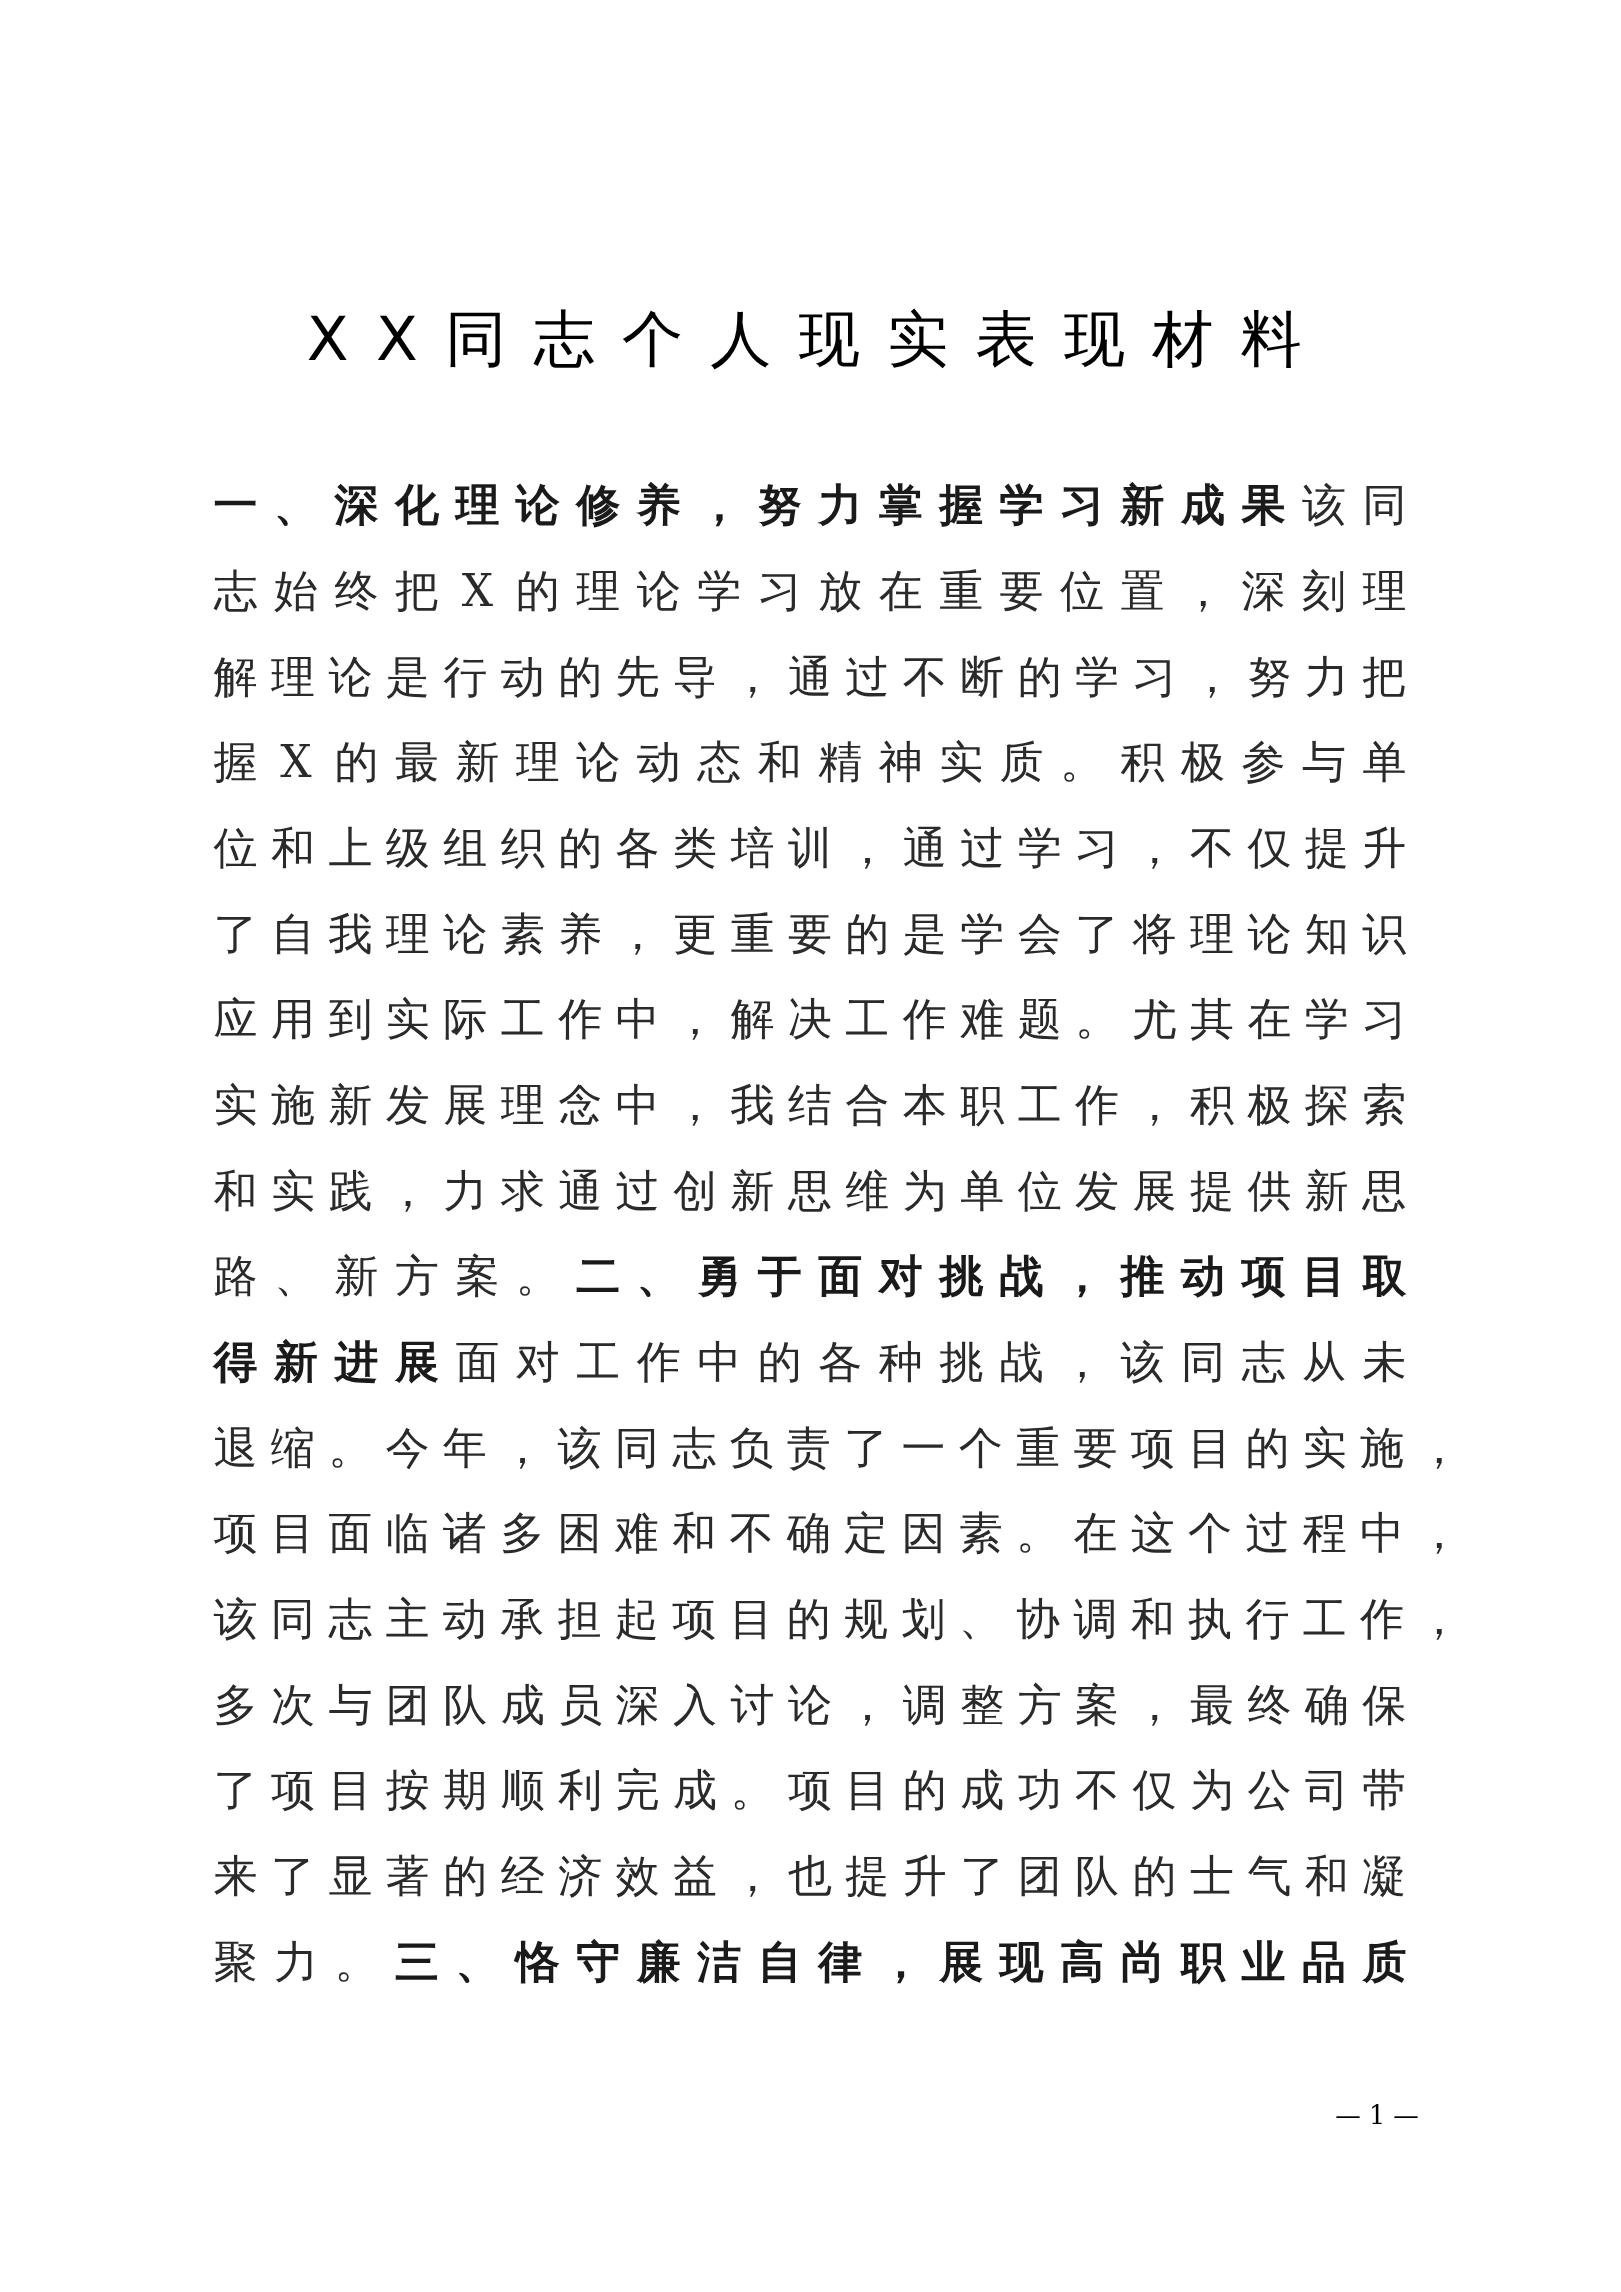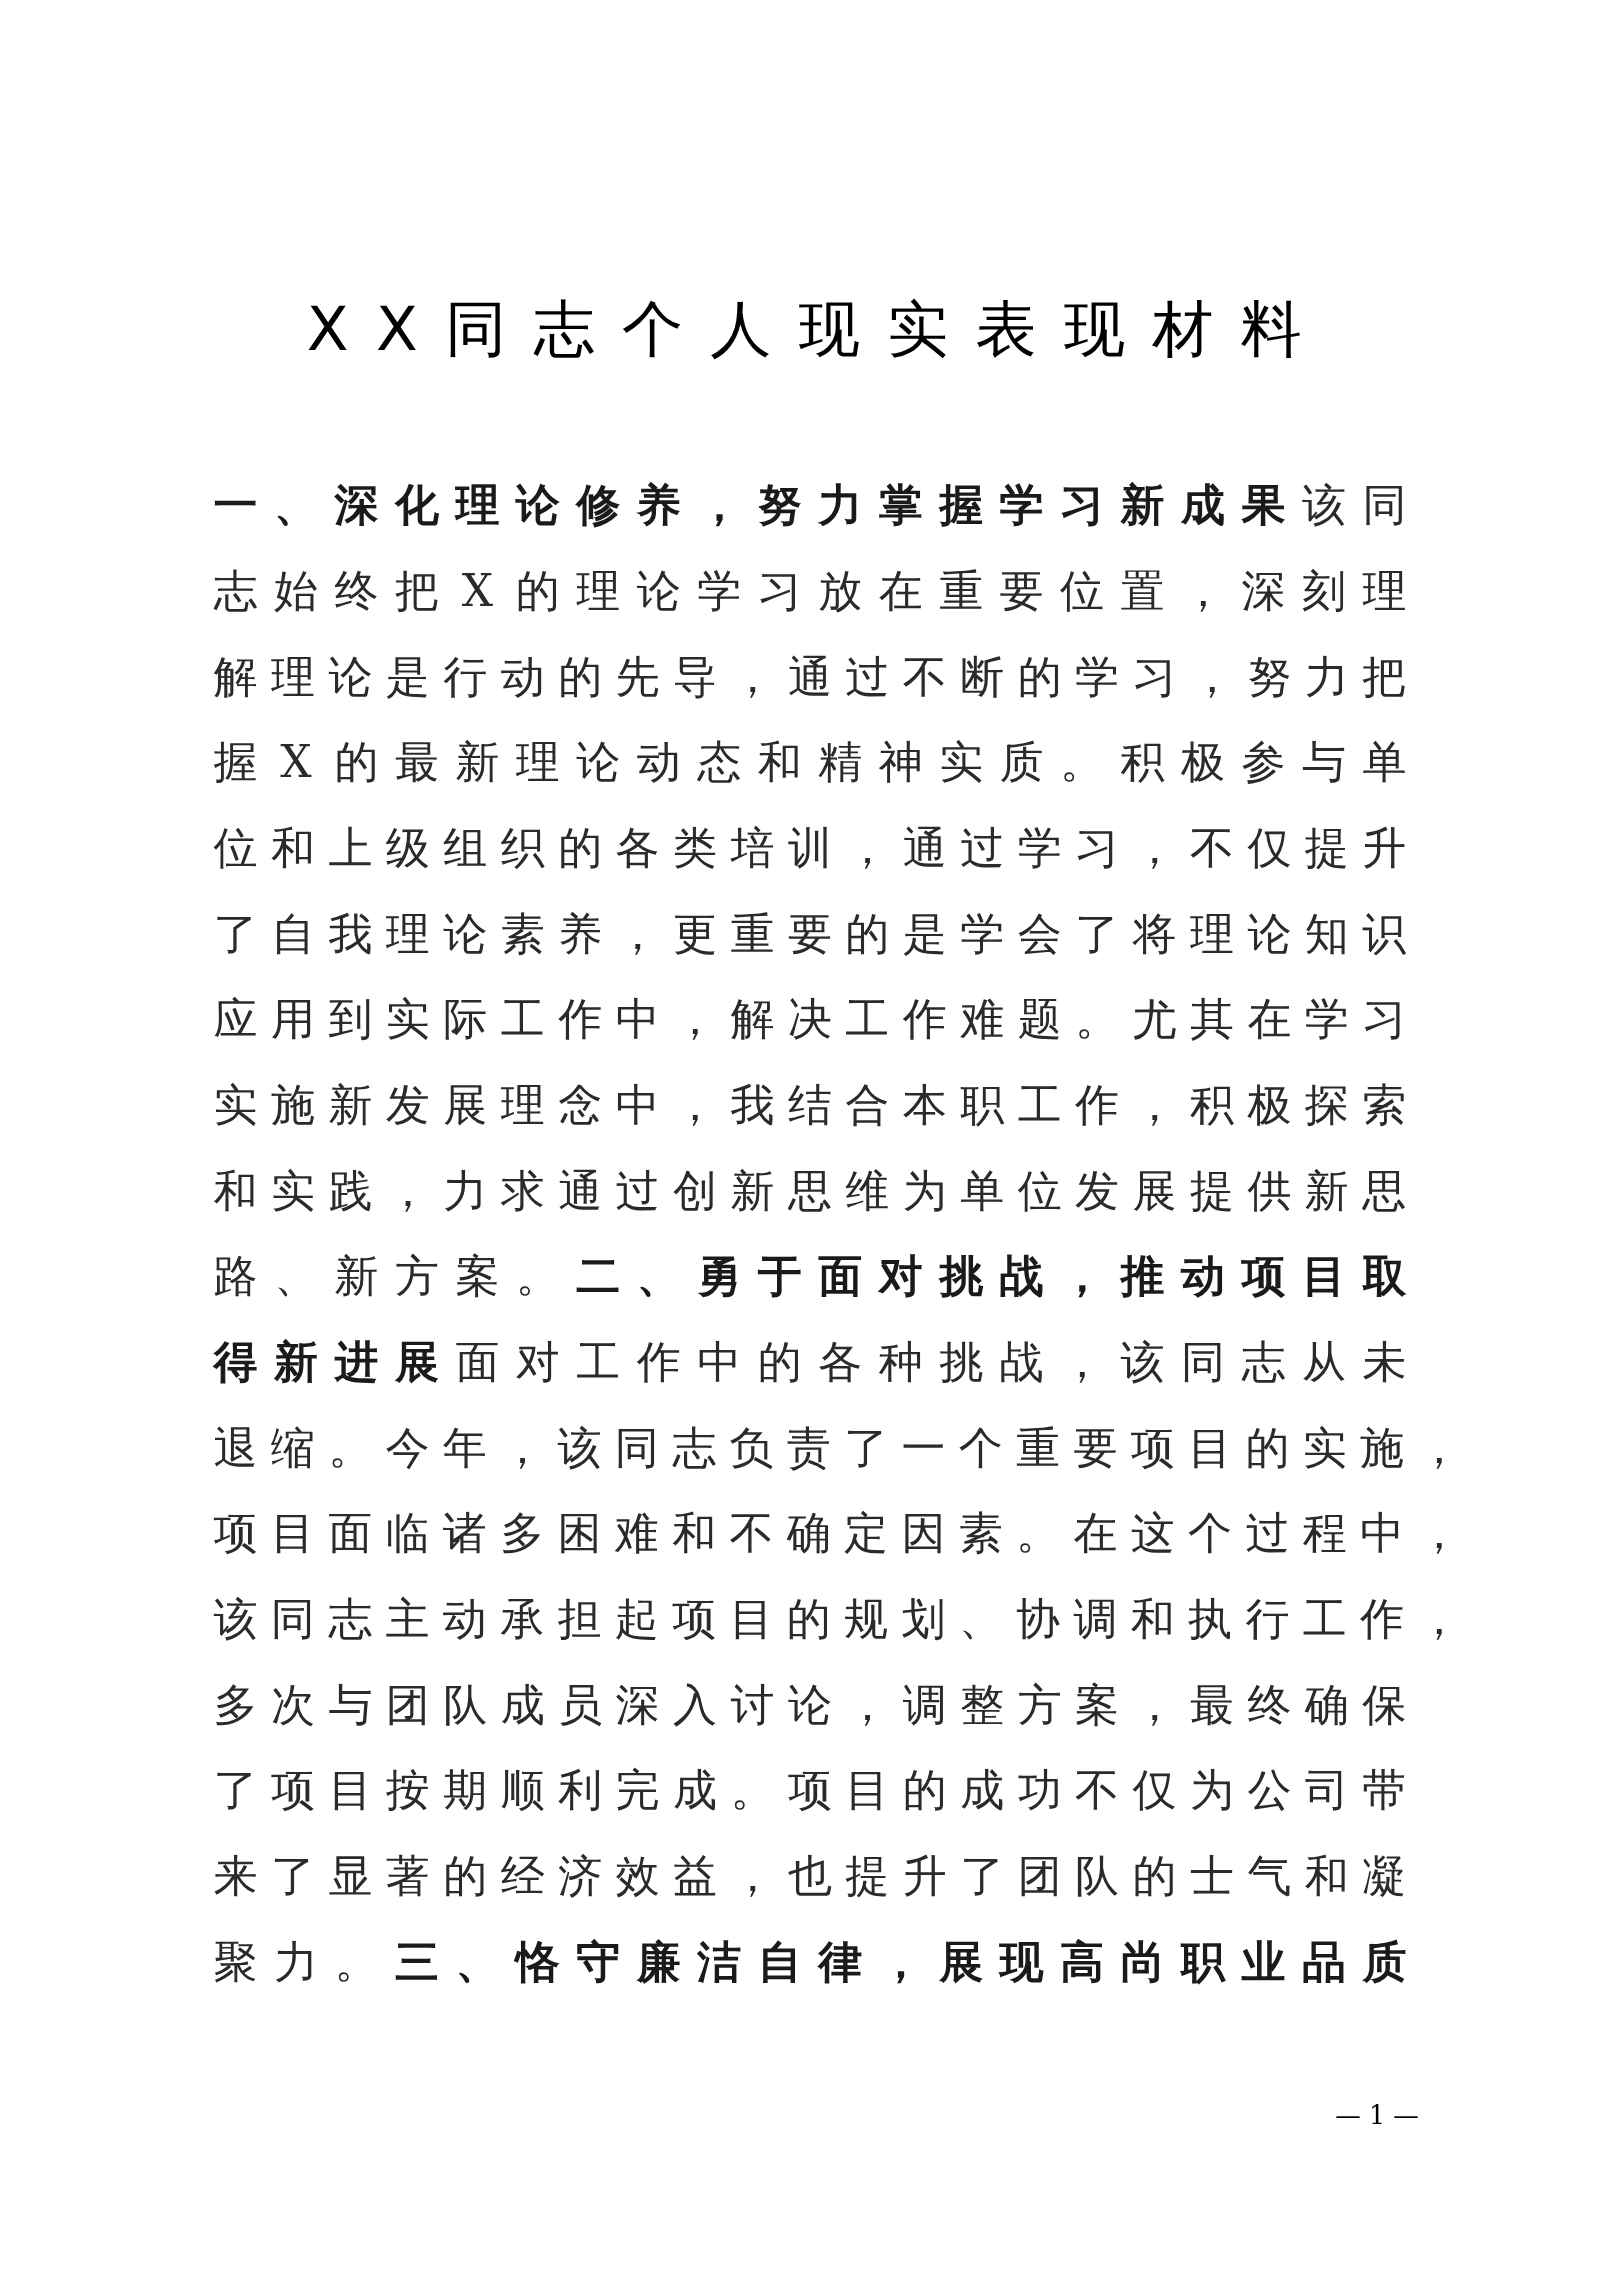--- a/index.html
+++ b/index.html
@@ -19,21 +19,21 @@
     position: absolute;
     left: 0; top: 0;
     width: 1621px;
     height: 2293px;
     background: #ffffff;
   }
   .title {
     position: absolute;
     left: 0;
     width: 1621px;
-    top: 290px;
+    top: 300px;
     text-align: center;
     font-family: "DejaVu Sans", "Liberation Sans", sans-serif;
     font-size: 61px;
     line-height: 78px;
     letter-spacing: 27.4px;
     color: #000000;
     font-weight: normal;
     padding-left: 15px;
     box-sizing: border-box;
   }

